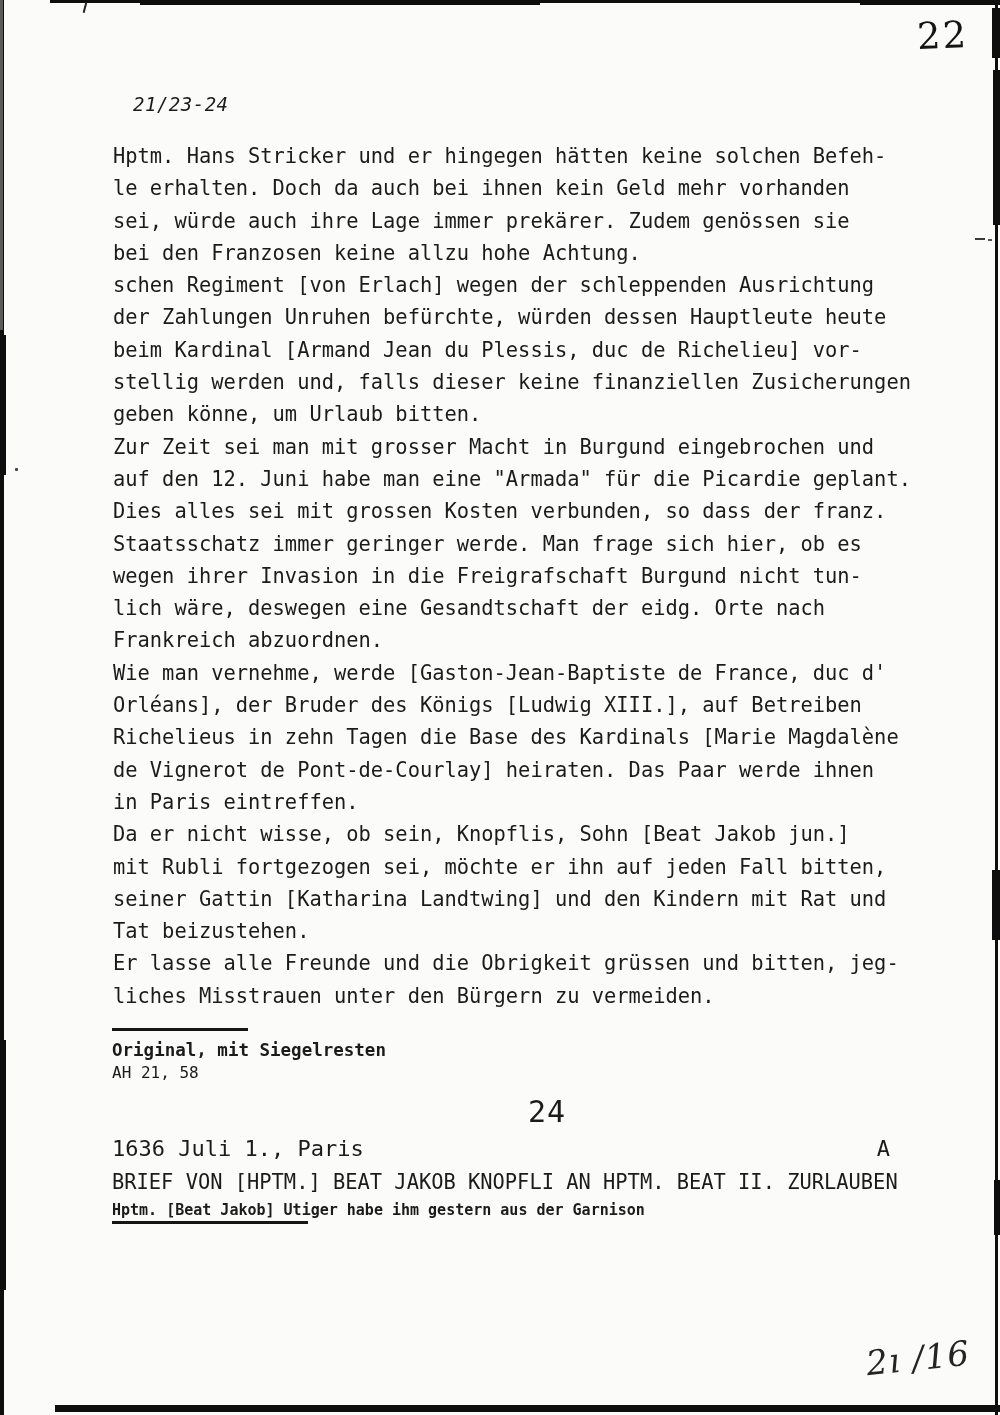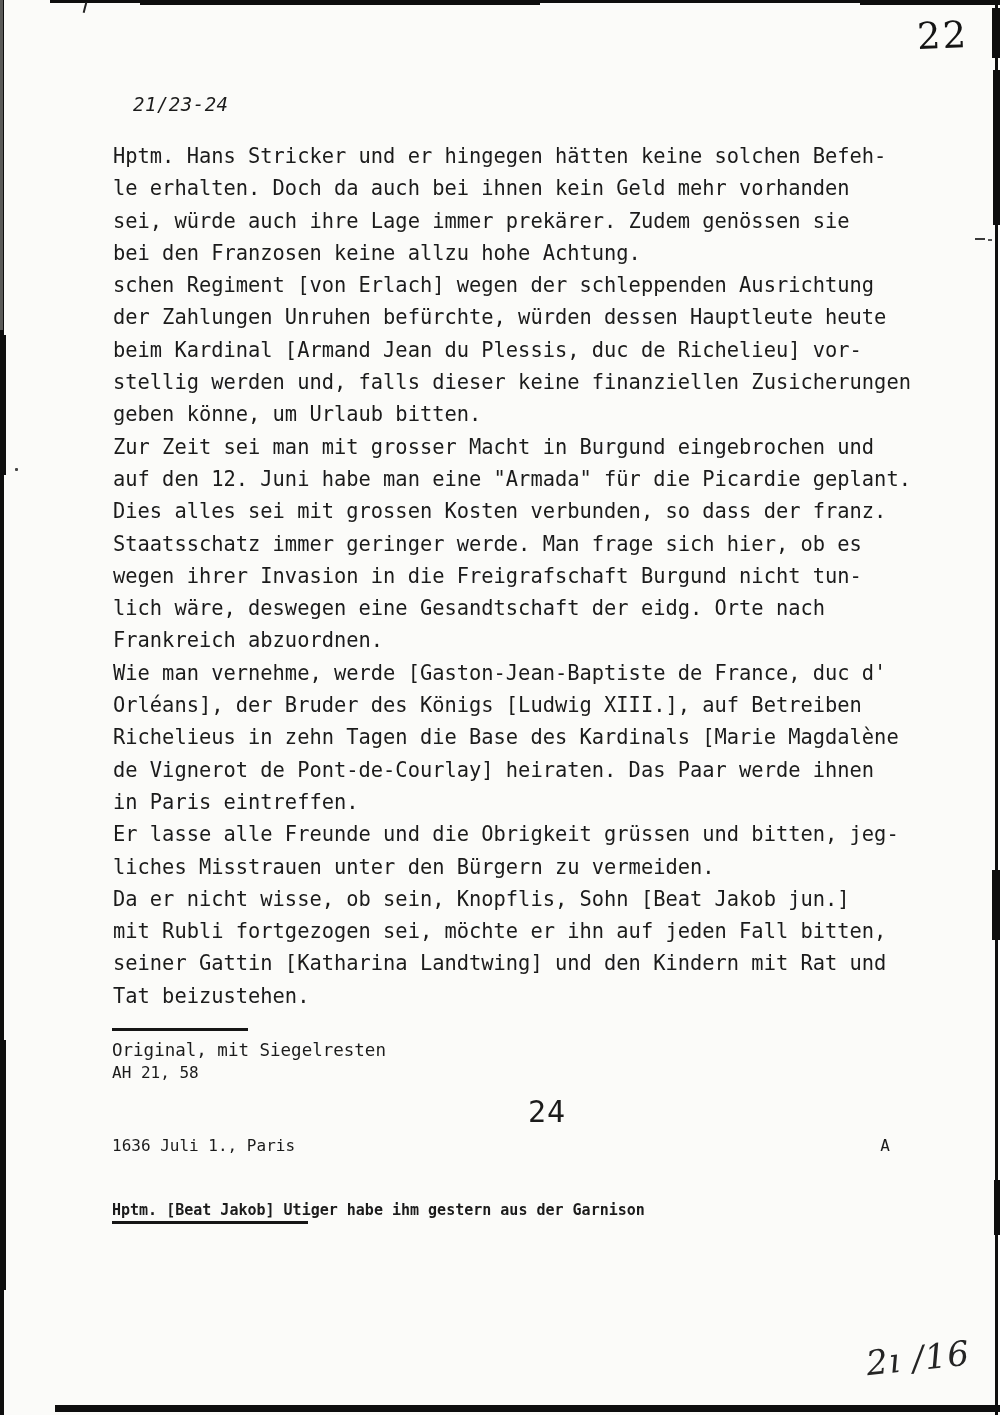--- a/index.html
+++ b/index.html
@@ -51,29 +51,29 @@
     font-style:italic;font-size:19px;letter-spacing:.5px;margin-left:16px;
   }
   .body-text{
     position:absolute;left:113px;top:140px;width:830px;
     font-size:20.4px;line-height:32.3px;
   }
   .paragraph{white-space:pre-line;margin:0;}
   .rule{position:absolute;height:3px;background:#161616;}
   .rule1{left:112px;top:1028px;width:136px;}
   .rule2{left:112px;top:1221px;width:196px;}
-  .prov-line1{position:absolute;left:112px;top:1040px;font-size:17.5px;}
+  .prov-line1{position:absolute;left:112px;top:1040px;font-size:17.5px;font-weight:bold;}
   .prov-line2{position:absolute;left:112px;top:1063px;font-size:16px;}
   .entry-number{
     position:absolute;left:0;top:1094px;width:1000px;
     text-align:center;font-size:30px;letter-spacing:1px;margin-left:47px;
   }
   .dateline-row{
     position:absolute;left:112px;top:1136px;width:778px;
-    font-size:16px;display:flex;justify-content:space-between;
+    font-size:22px;display:flex;justify-content:space-between;
   }
   .entry-title{position:absolute;left:112px;top:1170px;font-size:20.4px;white-space:nowrap;}
   .first-line{position:absolute;left:112px;top:1201px;font-size:15px;white-space:nowrap;font-weight:bold;}
 </style>
 </head>
 <body>
 
 <div class="page">
 
   <div class="edge edge-left"></div>
@@ -113,35 +113,36 @@
 Dies alles sei mit grossen Kosten verbunden, so dass der franz.
 Staatsschatz immer geringer werde. Man frage sich hier, ob es
 wegen ihrer Invasion in die Freigrafschaft Burgund nicht tun-
 lich wäre, deswegen eine Gesandtschaft der eidg. Orte nach
 Frankreich abzuordnen.</div>
       <div class="paragraph">Wie man vernehme, werde [Gaston-Jean-Baptiste de France, duc d'
 Orléans], der Bruder des Königs [Ludwig XIII.], auf Betreiben
 Richelieus in zehn Tagen die Base des Kardinals [Marie Magdalène
 de Vignerot de Pont-de-Courlay] heiraten. Das Paar werde ihnen
 in Paris eintreffen.</div>
-      <div class="paragraph">Er lasse alle Freunde und die Obrigkeit grüssen und bitten, jeg-
-liches Misstrauen unter den Bürgern zu vermeiden.</div>
       <div class="paragraph">Da er nicht wisse, ob sein, Knopflis, Sohn [Beat Jakob jun.]
 mit Rubli fortgezogen sei, möchte er ihn auf jeden Fall bitten,
 seiner Gattin [Katharina Landtwing] und den Kindern mit Rat und
 Tat beizustehen.</div>
+      <div class="paragraph">Er lasse alle Freunde und die Obrigkeit grüssen und bitten, jeg-
+liches Misstrauen unter den Bürgern zu vermeiden.</div>
     </div>
 
   <div class="rule rule1"></div>
   <div class="prov-line1">Original, mit Siegelresten</div>
   <div class="prov-line2">AH 21, 58</div>
 
   <div class="entry-number">24</div>
   <div class="dateline-row">
     <span>1636 Juli 1., Paris</span>
     <span>A</span>
   </div>
+  <div class="entry-title">BRIEF VON [HPTM.] BEAT JAKOB KNOPFLI AN HPTM. BEAT II. ZURLAUBEN</div>
   <div class="rule rule2"></div>
   <div class="first-line">Hptm. [Beat Jakob] Utiger habe ihm gestern aus der Garnison</div>
 
   <div class="hand-note">2ı /16</div>
 
 </div>
 
 </body></html>

